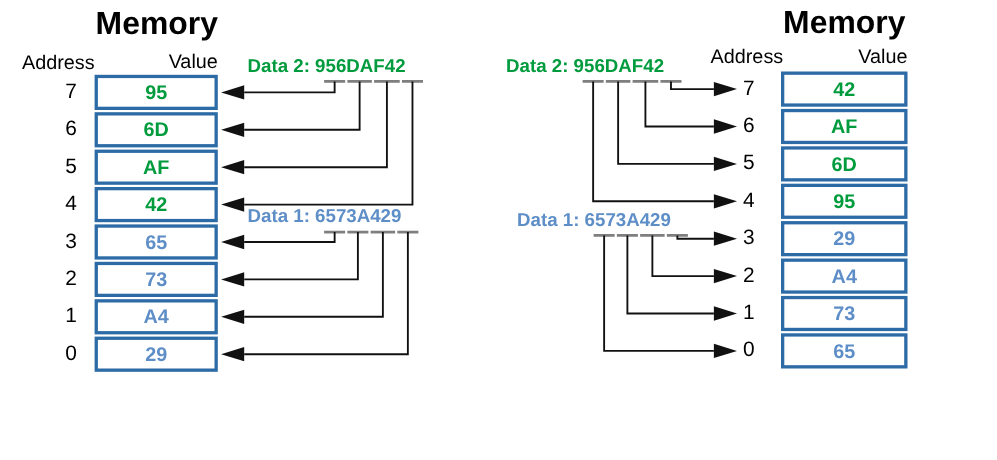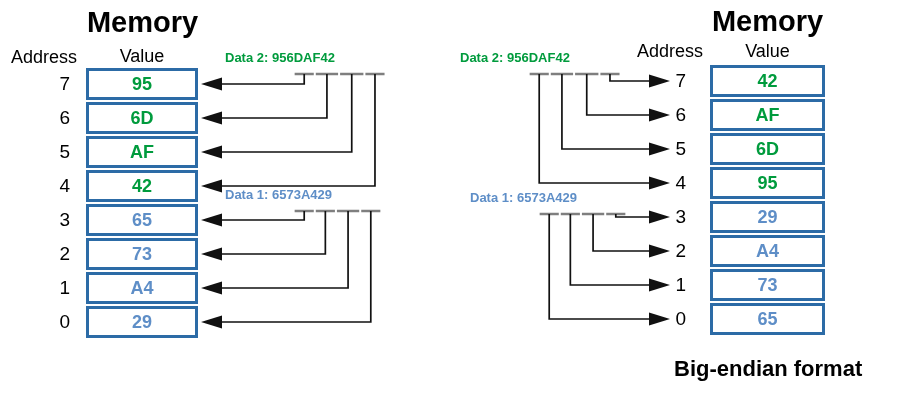--- a/index.html
+++ b/index.html
@@ -3,27 +3,27 @@
 <meta charset="utf-8">
 <style>
   * { margin:0; padding:0; box-sizing:border-box; }
   html,body { background:#ffffff; }
   body { font-family:"Liberation Sans", sans-serif; color:#000; }
   .canvas { position:relative; width:906px; height:418px; background:#fff; overflow:hidden; }
   #arrow-layer { position:absolute; left:0; top:0; width:906px; height:418px; pointer-events:none; z-index:3; }
   .diagram { position:absolute; left:0; top:0; width:906px; height:338px; z-index:2;text-decoration:underline; }
 
   .title   { position:absolute; font-size:29px; font-weight:bold; text-align:center; white-space:nowrap; }
-  .hdr     { position:absolute; font-size:18px; text-align:center; white-space:nowrap; }
+  .hdr     { position:absolute; font-size:18px; text-align:right; white-space:nowrap; }
   .addr-col{ position:absolute; }
   .addr-label { height:32px; margin-bottom:2px; line-height:32px; font-size:19px; text-align:right; }
   .mem-box { position:absolute; }
   .mem-cell{ height:32px; margin-bottom:2px; border:3px solid var(--cell-border,#2c6ba6);
              background:#fff; text-align:center; line-height:26px; font-size:18px; font-weight:bold; }
-  .dlabel  { position:absolute; font-size:13px; font-weight:bold; white-space:nowrap; }
+  .dlabel  { position:absolute; font-size:17px; font-weight:bold; white-space:nowrap; }
   .dlabel .byte { display:inline-block; }
   .caption { position:absolute; font-size:22px; font-weight:bold; white-space:nowrap; }
 
   
   #d0 .title    { left:40px;  top:6px;   width:205px; }
   #d0 .addr-hdr { left:2px;   top:47px;  width:84px;  }
   #d0 .val-hdr  { left:86px;  top:46px;  width:112px; }
   #d0 .addr-col { left:26px;  top:68px;  width:44px;  }
   #d0 .mem-box  { left:86px;  top:68px;  width:112px; }
   #d0 .dlabel-2 { left:225px; top:50px;  }
@@ -92,21 +92,20 @@
         <div class="mem-cell" style="color: rgb(0, 155, 61);">AF</div>
         <div class="mem-cell" style="color: rgb(0, 155, 61);">6D</div>
         <div class="mem-cell" style="color: rgb(0, 155, 61);">95</div>
         <div class="mem-cell" style="color: rgb(94, 142, 199);">29</div>
         <div class="mem-cell" style="color: rgb(94, 142, 199);">A4</div>
         <div class="mem-cell" style="color: rgb(94, 142, 199);">73</div>
         <div class="mem-cell" style="color: rgb(94, 142, 199);">65</div>
       </div>
     <div class="dlabel dlabel-2" style="color: rgb(0, 155, 61);"><span class="prefix">Data 2: </span><span class="byte">95</span><span class="byte">6D</span><span class="byte">AF</span><span class="byte">42</span></div>
     <div class="dlabel dlabel-1" style="color: rgb(94, 142, 199);"><span class="prefix">Data 1: </span><span class="byte">65</span><span class="byte">73</span><span class="byte">A4</span><span class="byte">29</span></div>
-    <div class="caption">Big-endian format</div>
   </section>
 
   <svg id="arrow-layer" viewBox="0 0 906 418">
       <g>
         <line x1="294.640625" y1="74" x2="313.78125" y2="74" stroke="#7f7f7f" stroke-width="2.5"></line>
         <polyline points="304.2109375,74 304.2109375,84 222,84" fill="none" stroke="#111111" stroke-width="1.7"></polyline>
         <polygon points="201,84 222,77.5 222,90.5" fill="#111111"></polygon>
       </g>
       <g>
         <line x1="315.78125" y1="74" x2="338.078125" y2="74" stroke="#7f7f7f" stroke-width="2.5"></line>

